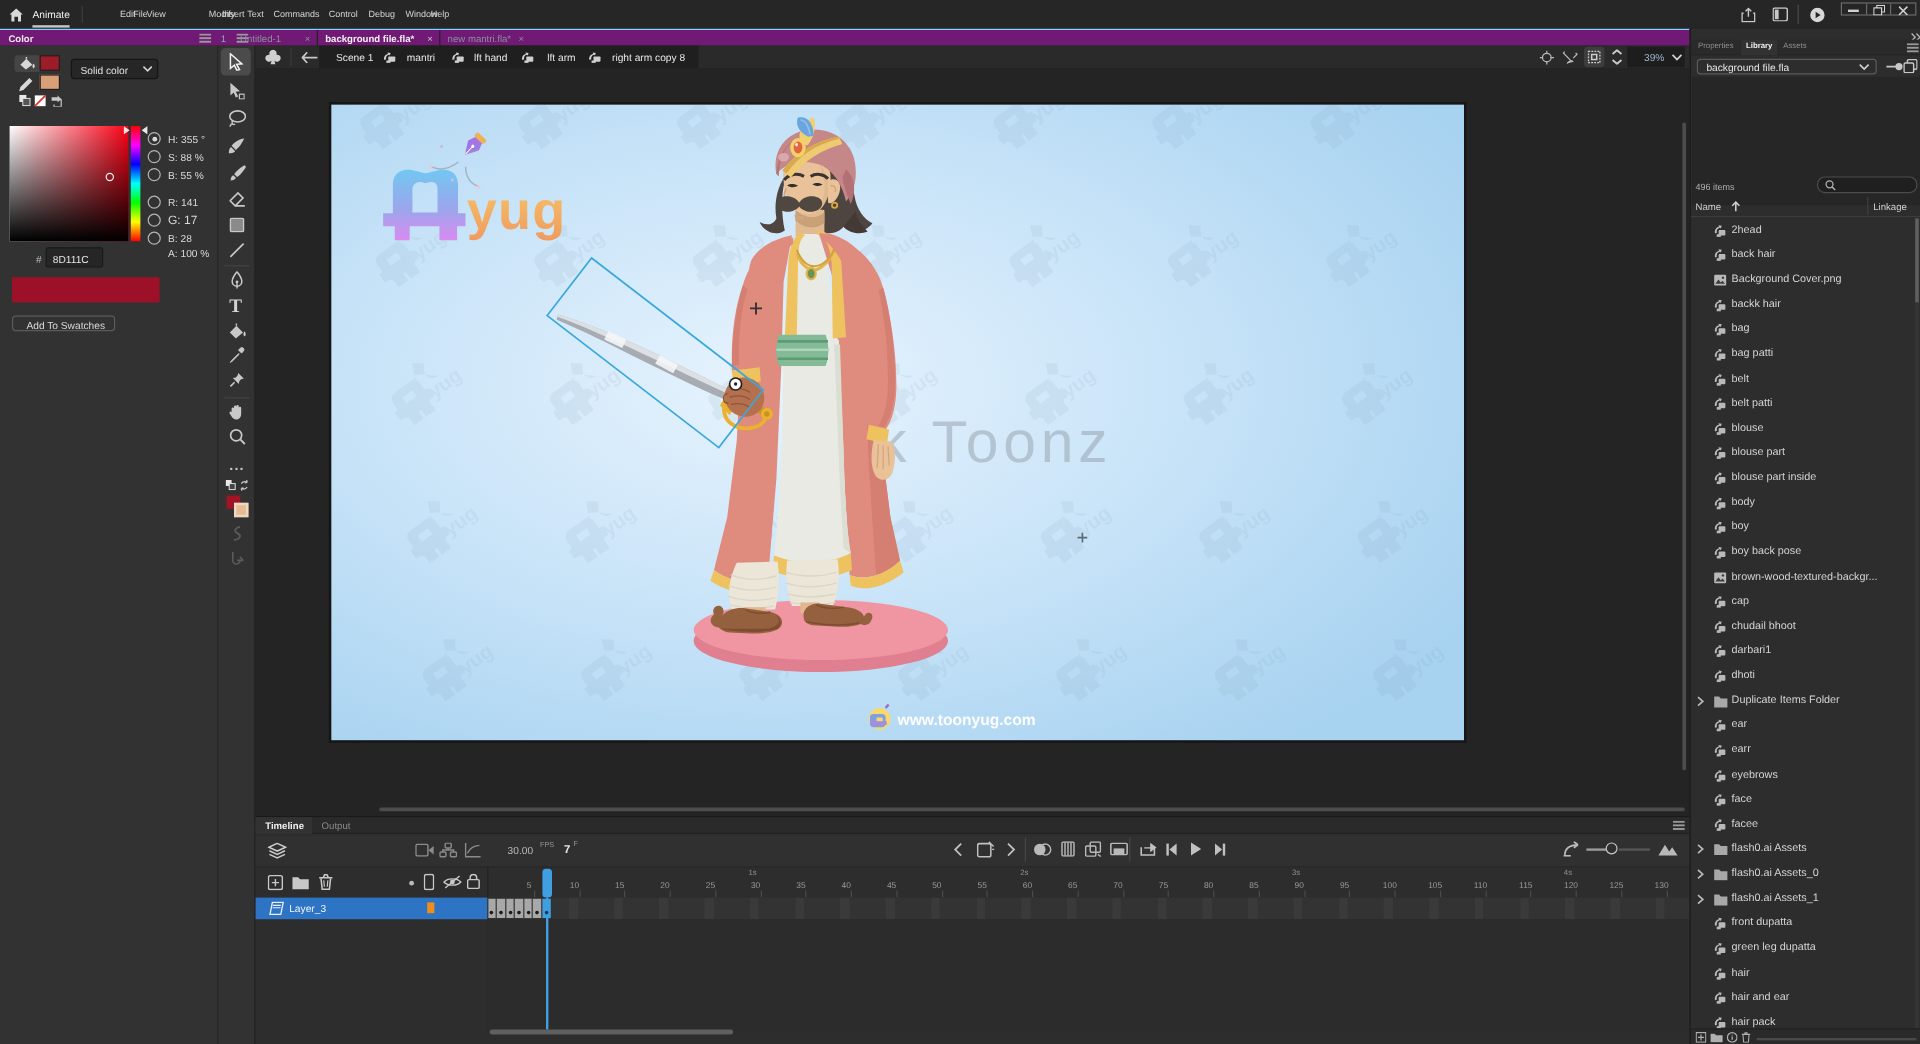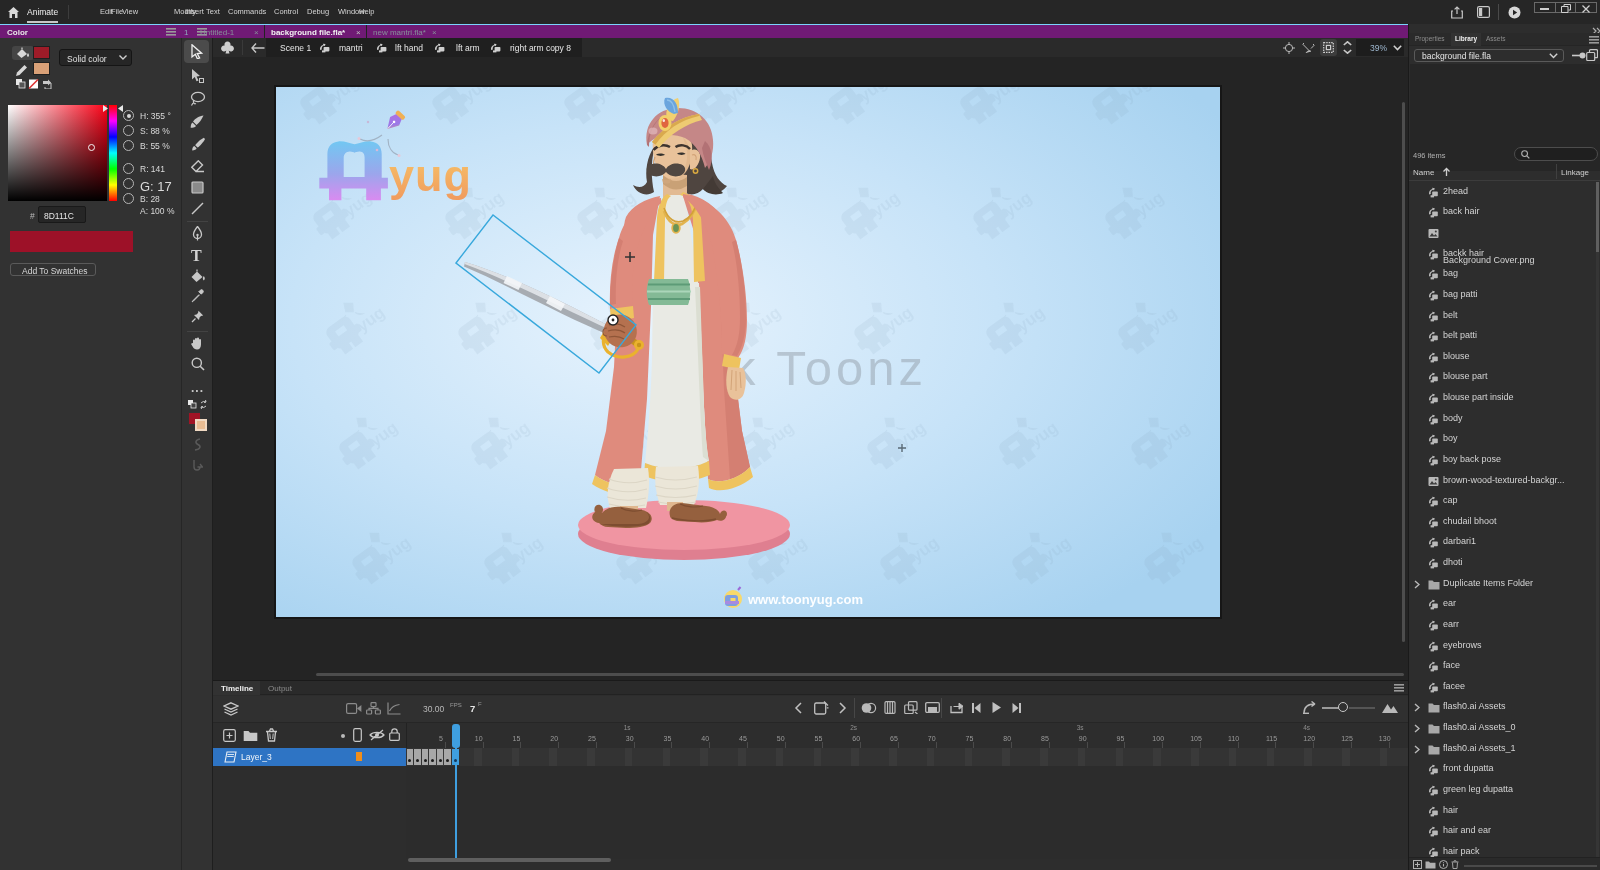--- a/index.html
+++ b/index.html
@@ -139,21 +139,21 @@
   <div class="abs" style="left:126.5px;top:75.5px;width:4px;height:4px;background:#d8d8d8;border-radius:50%;"></div>
   <div class="abs" style="left:123px;top:87px;width:11px;height:11px;border:1.3px solid #b5b5b5;border-radius:50%;"></div>
   <div class="abs" style="left:123px;top:102px;width:11px;height:11px;border:1.3px solid #b5b5b5;border-radius:50%;"></div>
   <div class="abs" style="left:123px;top:125px;width:11px;height:11px;border:1.3px solid #b5b5b5;border-radius:50%;"></div>
   <div class="abs" style="left:123px;top:140px;width:11px;height:11px;border:1.3px solid #b5b5b5;border-radius:50%;"></div>
   <div class="abs" style="left:123px;top:155px;width:11px;height:11px;border:1.3px solid #b5b5b5;border-radius:50%;"></div>
   <div class="abs" style="left:140px;top:73px;font-size:8.5px;color:#dadada;white-space:nowrap;">H: 355 °</div>
   <div class="abs" style="left:140px;top:88px;font-size:8.5px;color:#dadada;white-space:nowrap;">S: 88 %</div>
   <div class="abs" style="left:140px;top:103px;font-size:8.5px;color:#dadada;white-space:nowrap;">B: 55 %</div>
   <div class="abs" style="left:140px;top:126px;font-size:8.5px;color:#dadada;white-space:nowrap;">R: 141</div>
-  <div class="abs" style="left:140px;top:141px;font-size:13px;color:#dadada;white-space:nowrap;">G: 17</div>
+  <div class="abs" style="left:140px;top:141px;font-size:10px;color:#dadada;white-space:nowrap;">G: 17</div>
   <div class="abs" style="left:140px;top:156px;font-size:8.5px;color:#dadada;white-space:nowrap;">B: 28</div>
   <div class="abs" style="left:140px;top:168px;font-size:8.5px;color:#dadada;white-space:nowrap;">A: 100 %</div>
 
   <span class="abs" style="left:30px;top:173px;font-size:8.5px;color:#bbb;">#</span>
   <div class="abs" style="left:38px;top:168px;width:48px;height:17px;background:#262626;border:1px solid #191919;border-radius:2px;">
     <span class="abs" style="left:5px;top:4px;font-size:8.5px;color:#e6e6e6;">8D111C</span>
   </div>
 
   <div class="abs" style="left:10px;top:193px;width:123px;height:21px;background:#9d1128;"></div>
 
@@ -839,21 +839,21 @@
         <path d="M1.2 7.5 C0.5 5 2 2.5 4.5 2 L4 0.8 L6.8 1.2 L6 3.5 L5.2 2.8 C3.2 3.2 2.2 5 2.8 7 Z" fill="#b9b9b9"></path>
         <rect x="4.2" y="4.6" width="5.6" height="4.6" rx="0.8" fill="#b9b9b9"></rect>
         <rect x="2.6" y="8.2" width="3.4" height="2.2" fill="#b9b9b9"></rect>
       </svg>
       <span class="abs" style="left:34px;top:25.4px;font-size:9px;color:#d4d4d4;white-space:nowrap;">back hair</span>
       <svg class="abs" style="left:19px;top:47.1px" width="11" height="11" viewBox="0 0 11 11">
         <rect x="0.5" y="1" width="10" height="9" rx="1" fill="#b9b9b9"></rect>
         <path d="M1.5 8.5 L4 5 L6 7.5 L7.5 6 L9.5 8.5 Z" fill="#3c3c3c"></path>
         <circle cx="7.8" cy="3.5" r="1" fill="#3c3c3c"></circle>
       </svg>
-      <span class="abs" style="left:34px;top:46.1px;font-size:9px;color:#d4d4d4;white-space:nowrap;margin-top:28px;">Background Cover.png</span>
+      <span class="abs" style="left:34px;top:46.1px;font-size:9px;color:#d4d4d4;white-space:nowrap;">Background Cover.png</span>
       <svg class="abs" style="left:19px;top:67.7px" width="11" height="11" viewBox="0 0 11 11">
         <path d="M1.2 7.5 C0.5 5 2 2.5 4.5 2 L4 0.8 L6.8 1.2 L6 3.5 L5.2 2.8 C3.2 3.2 2.2 5 2.8 7 Z" fill="#b9b9b9"></path>
         <rect x="4.2" y="4.6" width="5.6" height="4.6" rx="0.8" fill="#b9b9b9"></rect>
         <rect x="2.6" y="8.2" width="3.4" height="2.2" fill="#b9b9b9"></rect>
       </svg>
       <span class="abs" style="left:34px;top:66.7px;font-size:9px;color:#d4d4d4;white-space:nowrap;">backk hair</span>
       <svg class="abs" style="left:19px;top:88.3px" width="11" height="11" viewBox="0 0 11 11">
         <path d="M1.2 7.5 C0.5 5 2 2.5 4.5 2 L4 0.8 L6.8 1.2 L6 3.5 L5.2 2.8 C3.2 3.2 2.2 5 2.8 7 Z" fill="#b9b9b9"></path>
         <rect x="4.2" y="4.6" width="5.6" height="4.6" rx="0.8" fill="#b9b9b9"></rect>
         <rect x="2.6" y="8.2" width="3.4" height="2.2" fill="#b9b9b9"></rect>

